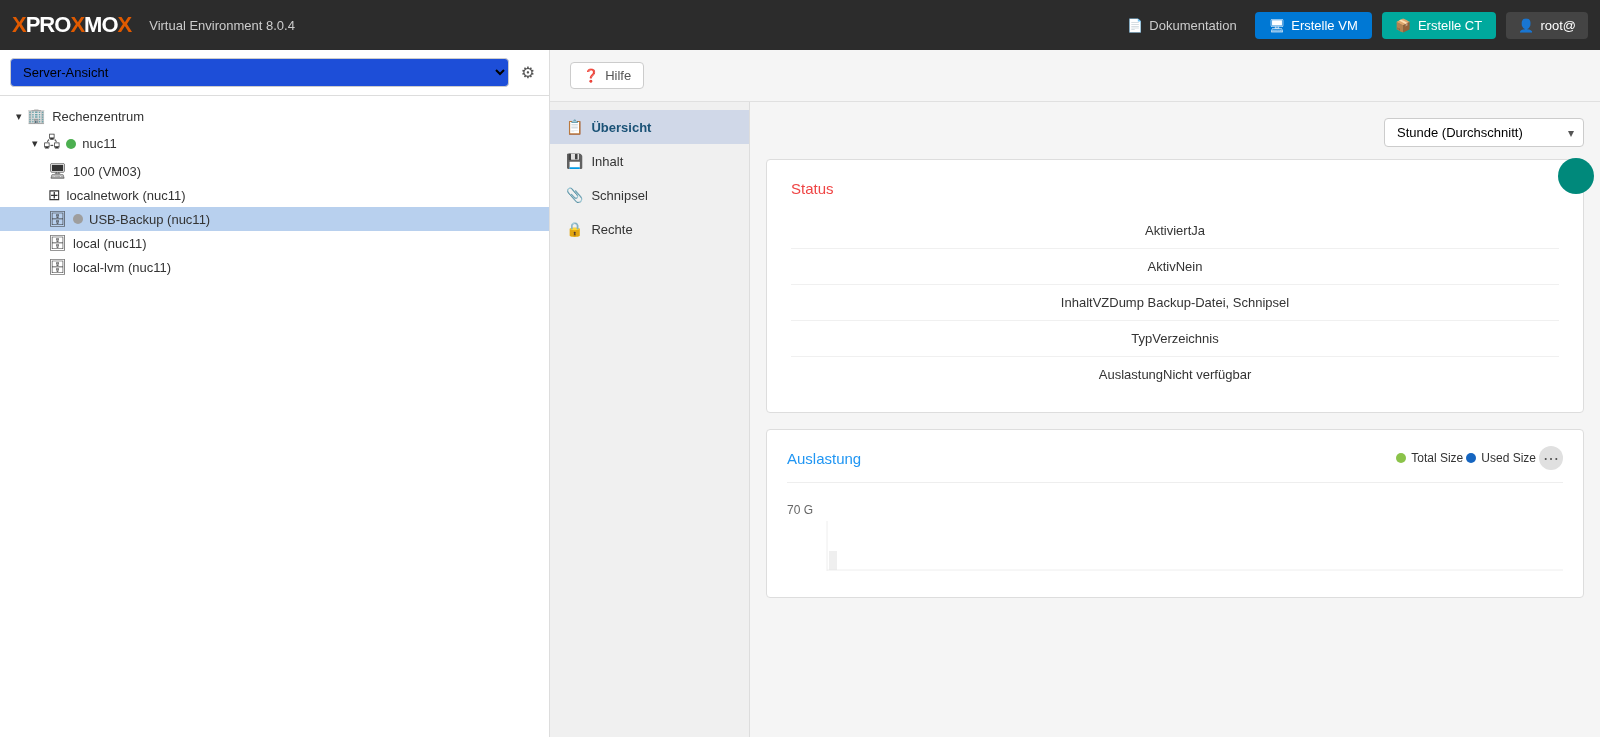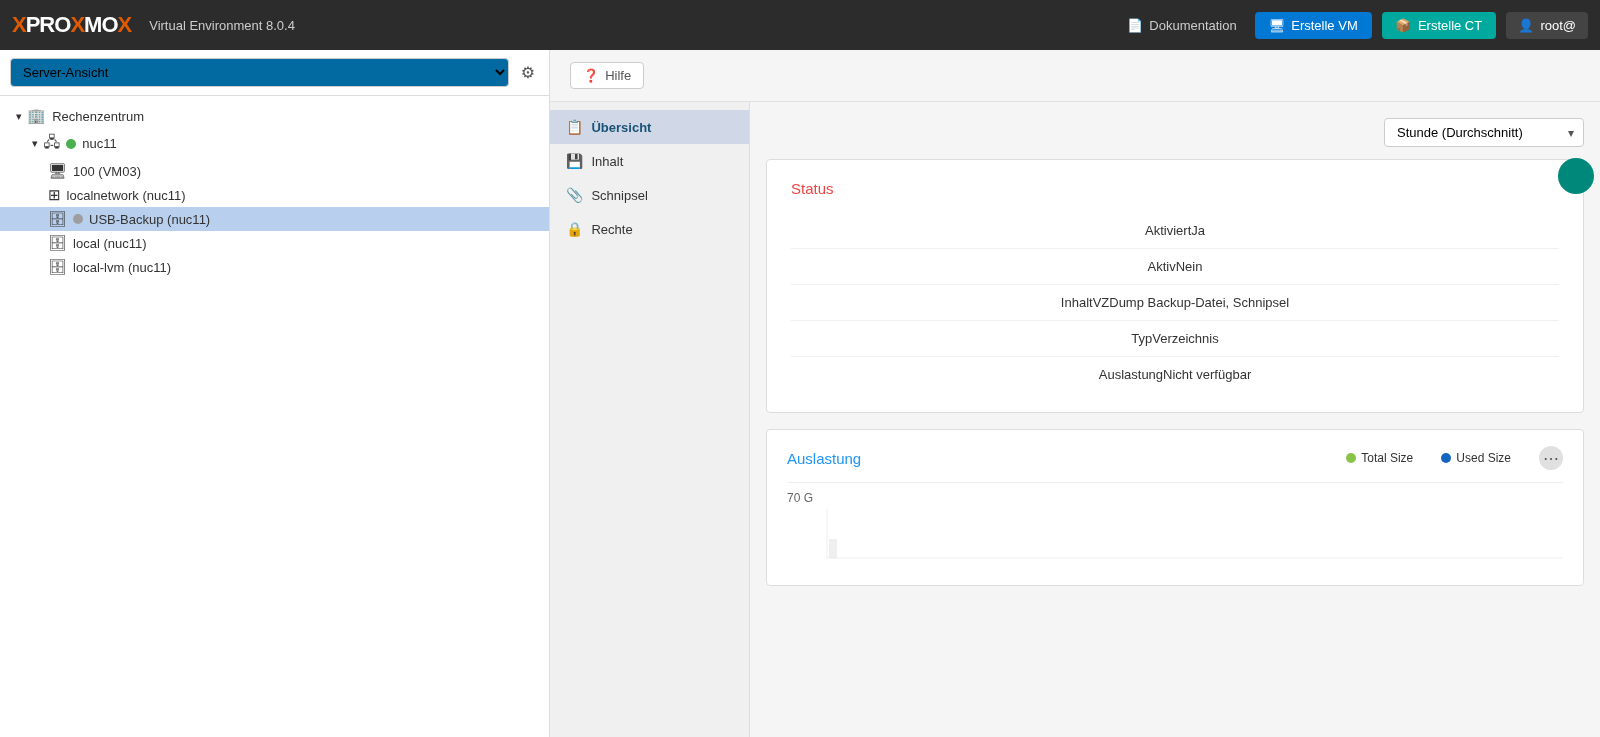--- a/index.html
+++ b/index.html
@@ -108,21 +108,21 @@
       padding: 8px 10px;
       border-bottom: 1px solid #ddd;
       gap: 8px;
     }
     .sidebar-select {
       flex: 1;
       border: 1px solid #ccc;
       border-radius: 4px;
       padding: 5px 8px;
       font-size: 13px;
-      background: #0369a1;
+      background: #1d4ed8;
     }
     .sidebar-gear {
       cursor: pointer;
       color: #555;
       font-size: 16px;
       padding: 4px;
     }
 
     
     .tree { padding: 8px 0; overflow-y: auto; flex: 1; }
@@ -294,21 +294,21 @@
       justify-content: space-between;
       margin-bottom: 12px;
     }
     .auslastung-title {
       font-size: 15px;
       color: #2196f3;
     }
     .legend {
       display: flex;
       align-items: center;
-      gap: 28px;
+      gap: 3px;
     }
     .legend-item {
       display: flex;
       align-items: center;
       gap: 5px;
       font-size: 12px;
       color: #333;
     }
     .legend-dot-green {
       width: 10px; height: 10px;
@@ -326,21 +326,21 @@
       border-radius: 50%;
       display: flex;
       align-items: center;
       justify-content: center;
       font-size: 16px;
       color: #555;
       cursor: pointer;
     }
     .chart-area {
       border-top: 1px solid #eee;
-      padding-top: 8px;
+      padding-top: 20px;
     }
     .chart-y-label {
       font-size: 12px;
       color: #666;
       margin-bottom: 4px;
     }
     .chart-svg-wrapper {
       background: white;
       height: 60px;
       position: relative;

